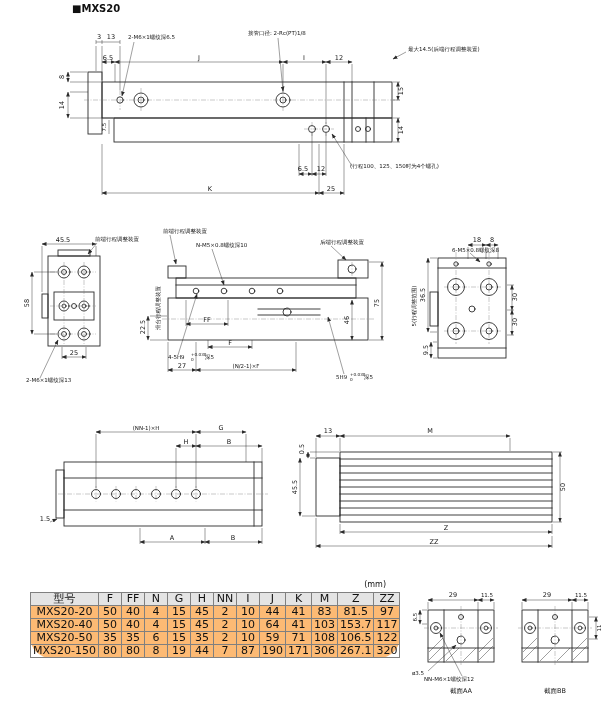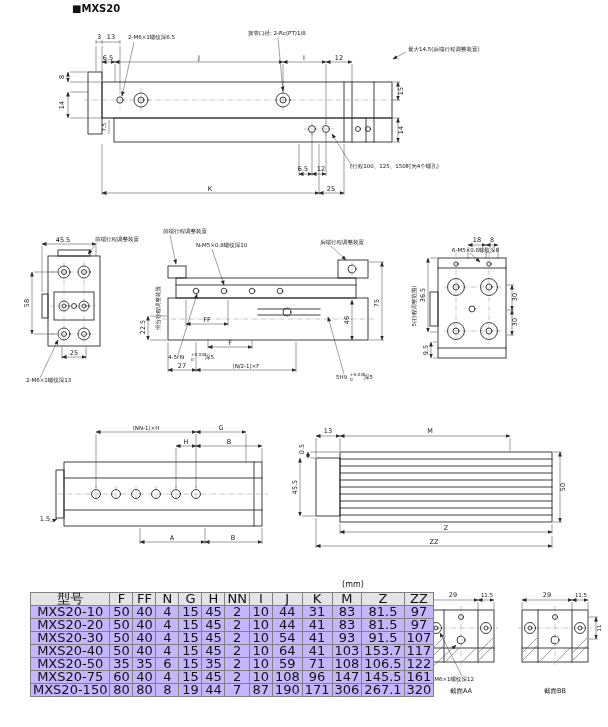--- a/index.html
+++ b/index.html
@@ -1,32 +1,32 @@
 <!DOCTYPE html>
 <html><head>
 <meta charset="utf-8">
 <style>
   * { margin:0; padding:0; box-sizing:border-box; }
   html,body { width:608px; height:727px; background:#ffffff; overflow:hidden;
               font-family:"DejaVu Sans","Liberation Sans",sans-serif; }
   .page { position:absolute; left:0; top:0; width:608px; height:727px; background:#ffffff; }
   .title { position:absolute; left:28px; top:3px; font-size:10px; font-weight:bold; color:#111;padding-left:44px; }
-  .unit { position:absolute; left:320px; top:580px; width:66px; text-align:center; font-size:8px; color:#111; }
+  .unit { position:absolute; left:320px; top:580px; width:66px; text-align:right; font-size:8px; color:#111; }
   svg.draw { position:absolute; left:0; top:0; }
   
   g.ln { stroke:#2b2b2b; stroke-width:0.9; fill:none; stroke-linecap:square; }
   g.tn { stroke:#2b2b2b; stroke-width:0.45; fill:none; }
   g.cl { stroke:#777; stroke-width:0.4; fill:none; stroke-dasharray:5 1.5 1 1.5; }
   g.lbl { stroke:none; }
   svg text { font-family:"DejaVu Sans","Liberation Sans",sans-serif; font-size:6.5px; fill:#141414; stroke:none; }
   svg text.mid { text-anchor:middle; }
   svg text.s { font-size:5.5px; }
   svg text.xs { font-size:4.2px; }
   
-  table.dim-table { position:absolute; left:30px; top:592px; border-collapse:collapse; font-size:13px; color:#111; background:#c4b5fd; }
+  table.dim-table { position:absolute; left:30px; top:592px; border-collapse:collapse; font-size:11px; color:#111; background:#fdba74;border-radius:21px; }
   table.dim-table th, table.dim-table td { border:1px solid #808080; text-align:center; padding:0 2px; height:12px; line-height:12px; white-space:nowrap; }
   table.dim-table th { background:#e4e4e4; font-weight:normal; }
   table.dim-table th:first-child, table.dim-table td:first-child { width:58px; }
   table.dim-table th:not(:first-child), table.dim-table td:not(:first-child) { min-width:23px; }
 </style>
 </head>
 <body>
 
 <div class="page">
 
@@ -510,63 +510,33 @@
           <th>I</th>
           <th>J</th>
           <th>K</th>
           <th>M</th>
           <th>Z</th>
           <th>ZZ</th>
         </tr>
       </thead>
       <tbody>
         <tr>
-          <td>MXS20-10</td>
-          <td>50</td>
-          <td>40</td>
-          <td>4</td>
-          <td>15</td>
-          <td>45</td>
-          <td>2</td>
-          <td>10</td>
-          <td>44</td>
-          <td>31</td>
-          <td>83</td>
-          <td>81.5</td>
-          <td>97</td>
-        </tr>
-        <tr>
           <td>MXS20-20</td>
           <td>50</td>
           <td>40</td>
           <td>4</td>
           <td>15</td>
           <td>45</td>
           <td>2</td>
           <td>10</td>
           <td>44</td>
           <td>41</td>
           <td>83</td>
           <td>81.5</td>
           <td>97</td>
-        </tr>
-        <tr>
-          <td>MXS20-30</td>
-          <td>50</td>
-          <td>40</td>
-          <td>4</td>
-          <td>15</td>
-          <td>45</td>
-          <td>2</td>
-          <td>10</td>
-          <td>54</td>
-          <td>41</td>
-          <td>93</td>
-          <td>91.5</td>
-          <td>107</td>
         </tr>
         <tr>
           <td>MXS20-40</td>
           <td>50</td>
           <td>40</td>
           <td>4</td>
           <td>15</td>
           <td>45</td>
           <td>2</td>
           <td>10</td>
@@ -585,35 +555,20 @@
           <td>35</td>
           <td>2</td>
           <td>10</td>
           <td>59</td>
           <td>71</td>
           <td>108</td>
           <td>106.5</td>
           <td>122</td>
         </tr>
         <tr>
-          <td>MXS20-75</td>
-          <td>60</td>
-          <td>40</td>
-          <td>4</td>
-          <td>15</td>
-          <td>45</td>
-          <td>2</td>
-          <td>10</td>
-          <td>108</td>
-          <td>96</td>
-          <td>147</td>
-          <td>145.5</td>
-          <td>161</td>
-        </tr>
-        <tr>
           <td>MXS20-150</td>
           <td>80</td>
           <td>80</td>
           <td>8</td>
           <td>19</td>
           <td>44</td>
           <td>7</td>
           <td>87</td>
           <td>190</td>
           <td>171</td>

